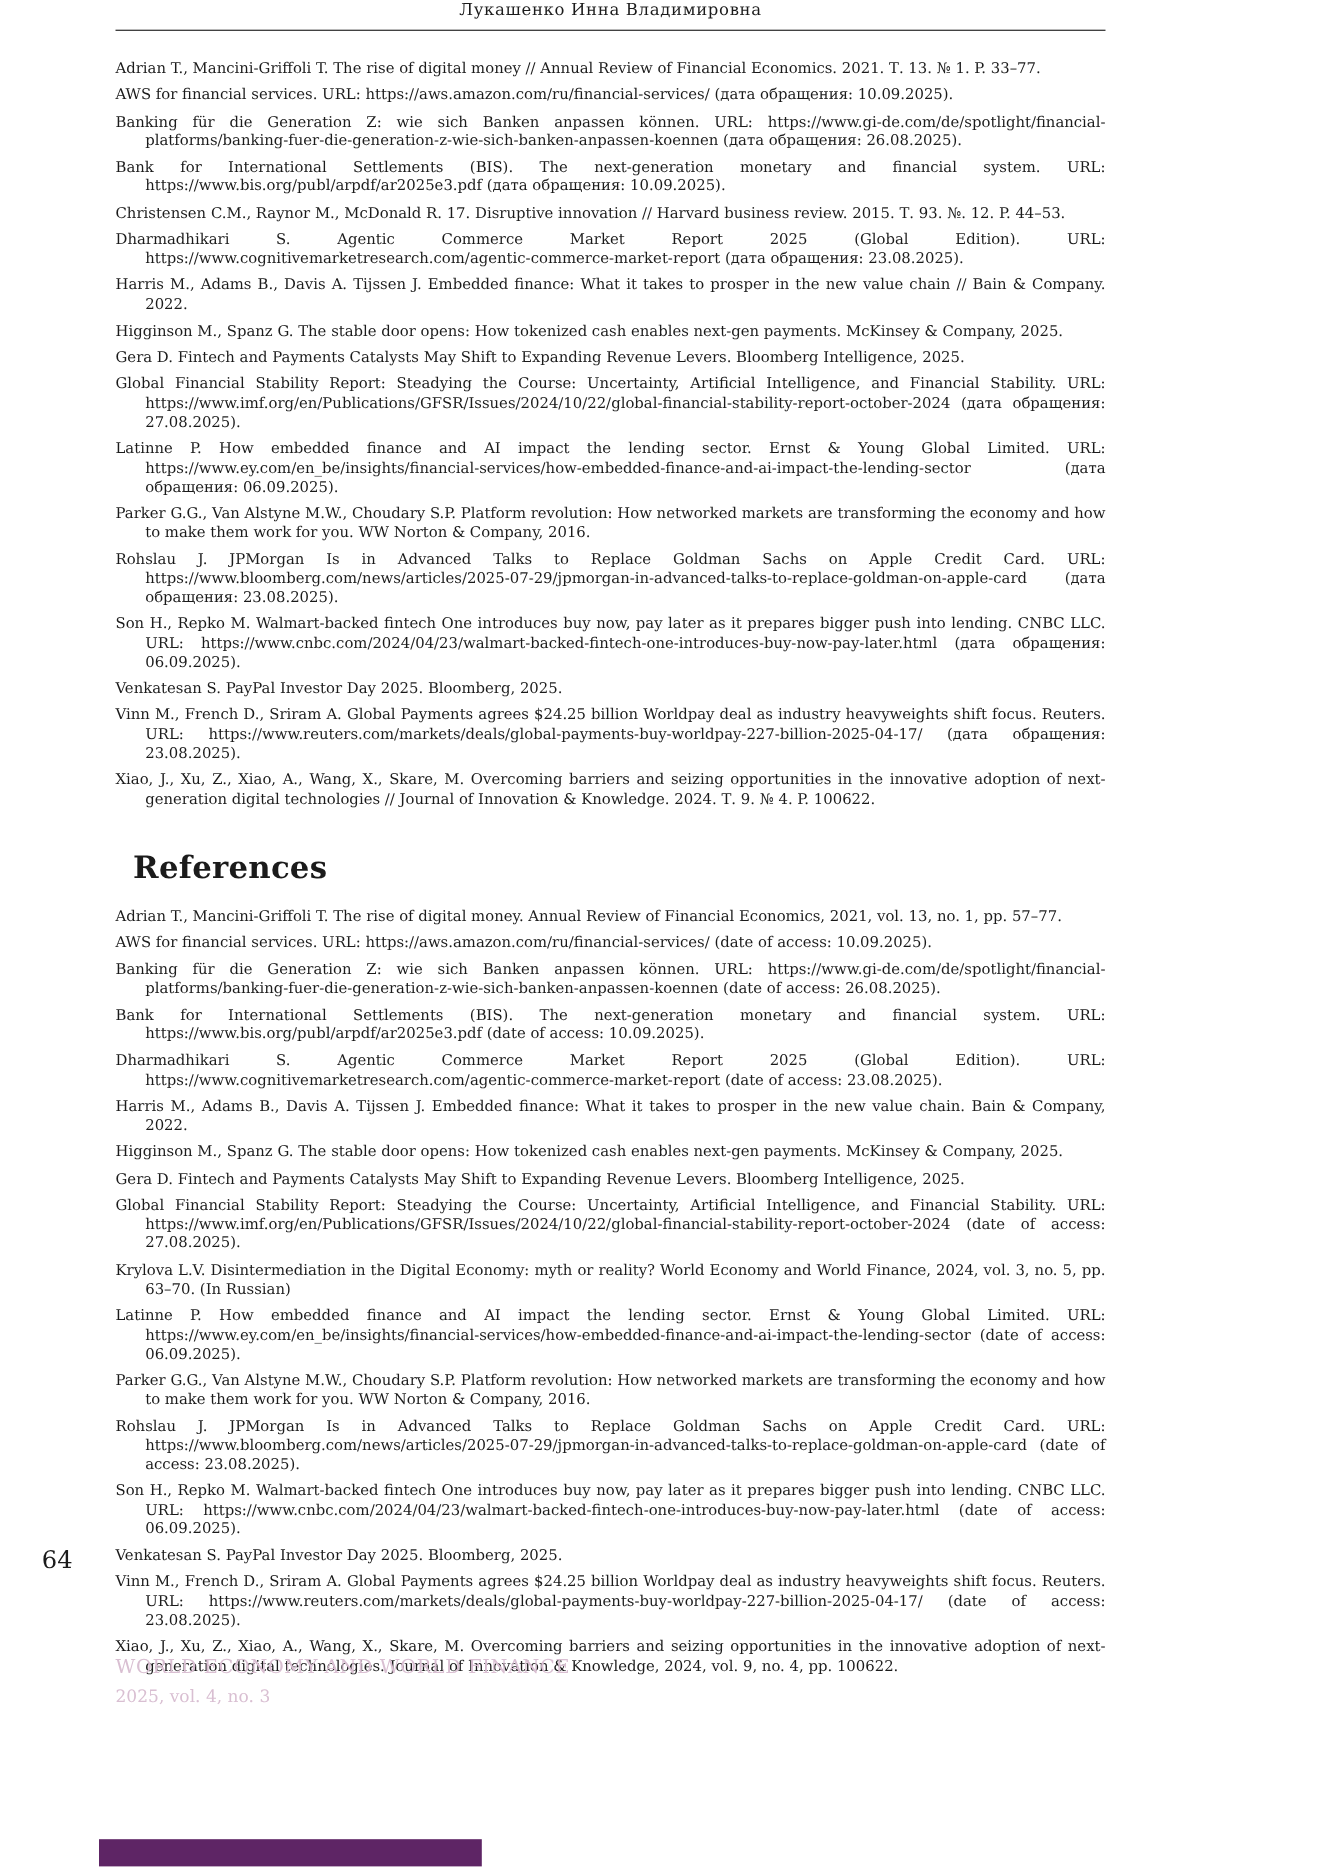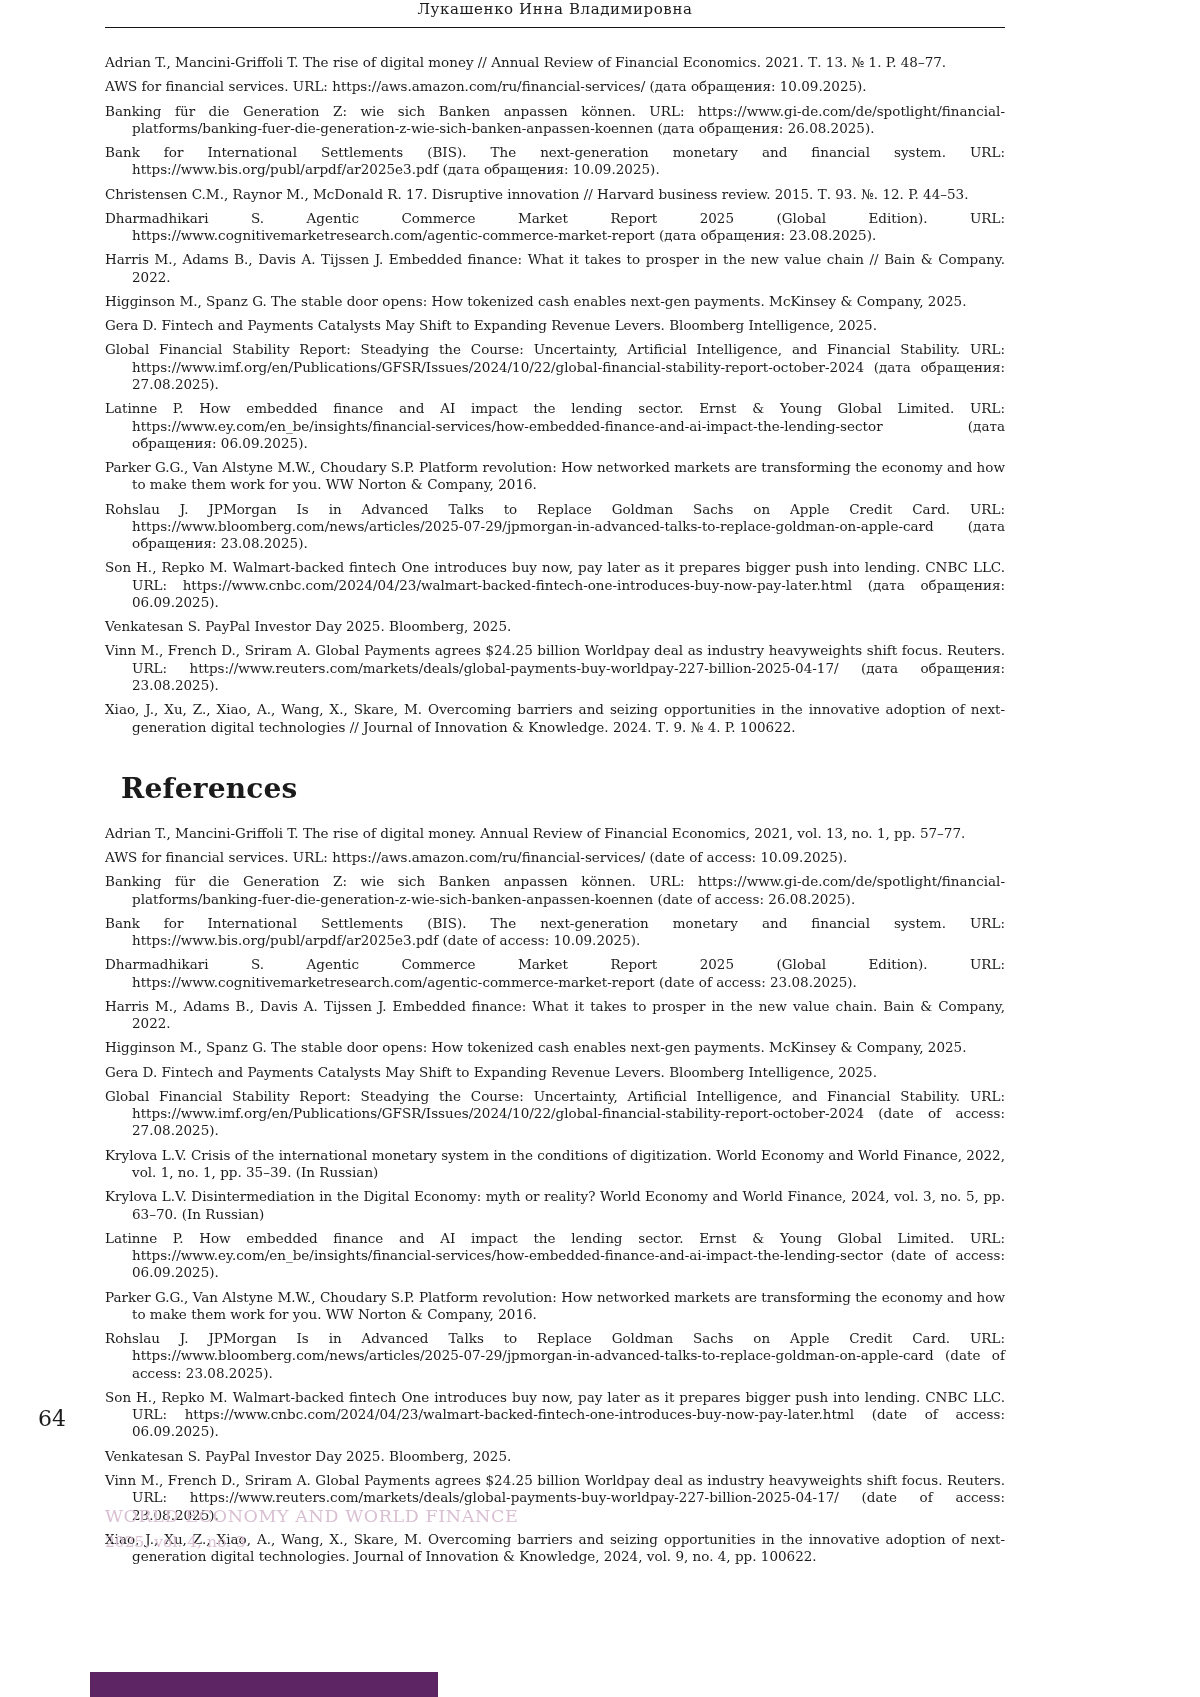--- a/index.html
+++ b/index.html
@@ -83,21 +83,21 @@
 
   <div class="content">
 
     <header class="running-head">
       <div class="running-head-text">Лукашенко Инна Владимировна</div>
       <hr class="head-rule" style="border-top-color: rgb(20, 20, 20);">
     </header>
 
     <section class="bib">
       <div>
-          <p class="ref-item">Adrian T., Mancini-Griffoli T. The rise of digital money // Annual Review of Financial Economics. 2021. Т. 13. № 1. P. 48–77.</p>
+          <p class="ref-item">Adrian T., Mancini-Griffoli T. The rise of digital money // Annual Review of Financial Economics. 2021. Т. 13. № 1. P. 33–77.</p>
           <p class="ref-item">AWS for financial services. URL: https://aws.amazon.com/ru/financial-services/ (дата обращения: 10.09.2025).</p>
           <p class="ref-item">Banking für die Generation Z: wie sich Banken anpassen können. URL: https://www.gi-de.com/de/spotlight/financial-platforms/banking-fuer-die-generation-z-wie-sich-banken-anpassen-koennen (дата обращения: 26.08.2025).</p>
           <p class="ref-item">Bank for International Settlements (BIS). The next-generation monetary and financial system. URL: https://www.bis.org/publ/arpdf/ar2025e3.pdf (дата обращения: 10.09.2025).</p>
           <p class="ref-item">Christensen C.M., Raynor M., McDonald R. 17. Disruptive innovation // Harvard business review. 2015. Т. 93. №. 12. P. 44–53.</p>
           <p class="ref-item">Dharmadhikari S. Agentic Commerce Market Report 2025 (Global Edition). URL: https://www.cognitivemarketresearch.com/agentic-commerce-market-report (дата обращения: 23.08.2025).</p>
           <p class="ref-item">Harris M., Adams B., Davis A. Tijssen J. Embedded finance: What it takes to prosper in the new value chain // Bain &amp; Company. 2022.</p>
           <p class="ref-item">Higginson M., Spanz G. The stable door opens: How tokenized cash enables next-gen payments. McKinsey &amp; Company, 2025.</p>
           <p class="ref-item">Gera D. Fintech and Payments Catalysts May Shift to Expanding Revenue Levers. Bloomberg Intelligence, 2025.</p>
           <p class="ref-item">Global Financial Stability Report: Steadying the Course: Uncertainty, Artificial Intelligence, and Financial Stability. URL: https://www.imf.org/en/Publications/GFSR/Issues/2024/10/22/global-financial-stability-report-october-2024 (дата обращения: 27.08.2025).</p>
           <p class="ref-item">Latinne P. How embedded finance and AI impact the lending sector. Ernst &amp; Young Global Limited. URL: https://www.ey.com/en_be/insights/financial-services/how-embedded-finance-and-ai-impact-the-lending-sector (дата обращения: 06.09.2025).</p>
@@ -116,21 +116,20 @@
       <div>
           <p class="ref-item">Adrian T., Mancini-Griffoli T. The rise of digital money. Annual Review of Financial Economics, 2021, vol. 13, no. 1, pp. 57–77.</p>
           <p class="ref-item">AWS for financial services. URL: https://aws.amazon.com/ru/financial-services/ (date of access: 10.09.2025).</p>
           <p class="ref-item">Banking für die Generation Z: wie sich Banken anpassen können. URL: https://www.gi-de.com/de/spotlight/financial-platforms/banking-fuer-die-generation-z-wie-sich-banken-anpassen-koennen (date of access: 26.08.2025).</p>
           <p class="ref-item">Bank for International Settlements (BIS). The next-generation monetary and financial system. URL: https://www.bis.org/publ/arpdf/ar2025e3.pdf (date of access: 10.09.2025).</p>
           <p class="ref-item">Dharmadhikari S. Agentic Commerce Market Report 2025 (Global Edition). URL: https://www.cognitivemarketresearch.com/agentic-commerce-market-report (date of access: 23.08.2025).</p>
           <p class="ref-item">Harris M., Adams B., Davis A. Tijssen J. Embedded finance: What it takes to prosper in the new value chain. Bain &amp; Company, 2022.</p>
           <p class="ref-item">Higginson M., Spanz G. The stable door opens: How tokenized cash enables next-gen payments. McKinsey &amp; Company, 2025.</p>
           <p class="ref-item">Gera D. Fintech and Payments Catalysts May Shift to Expanding Revenue Levers. Bloomberg Intelligence, 2025.</p>
           <p class="ref-item">Global Financial Stability Report: Steadying the Course: Uncertainty, Artificial Intelligence, and Financial Stability. URL: https://www.imf.org/en/Publications/GFSR/Issues/2024/10/22/global-financial-stability-report-october-2024 (date of access: 27.08.2025).</p>
-          <p class="ref-item">Krylova L.V. Crisis of the international monetary system in the conditions of digitization. World Economy and World Finance, 2022, vol. 1, no. 1, pp. 35–39. (In Russian)</p>
           <p class="ref-item">Krylova L.V. Disintermediation in the Digital Economy: myth or reality? World Economy and World Finance, 2024, vol. 3, no. 5, pp. 63–70. (In Russian)</p>
           <p class="ref-item">Latinne P. How embedded finance and AI impact the lending sector. Ernst &amp; Young Global Limited. URL: https://www.ey.com/en_be/insights/financial-services/how-embedded-finance-and-ai-impact-the-lending-sector (date of access: 06.09.2025).</p>
           <p class="ref-item">Parker G.G., Van Alstyne M.W., Choudary S.P. Platform revolution: How networked markets are transforming the economy and how to make them work for you. WW Norton &amp; Company, 2016.</p>
           <p class="ref-item">Rohslau J. JPMorgan Is in Advanced Talks to Replace Goldman Sachs on Apple Credit Card. URL: https://www.bloomberg.com/news/articles/2025-07-29/jpmorgan-in-advanced-talks-to-replace-goldman-on-apple-card (date of access: 23.08.2025).</p>
           <p class="ref-item">Son H., Repko M. Walmart-backed fintech One introduces buy now, pay later as it prepares bigger push into lending. CNBC LLC. URL: https://www.cnbc.com/2024/04/23/walmart-backed-fintech-one-introduces-buy-now-pay-later.html (date of access: 06.09.2025).</p>
           <p class="ref-item">Venkatesan S. PayPal Investor Day 2025. Bloomberg, 2025.</p>
           <p class="ref-item">Vinn M., French D., Sriram A. Global Payments agrees $24.25 billion Worldpay deal as industry heavyweights shift focus. Reuters. URL: https://www.reuters.com/markets/deals/global-payments-buy-worldpay-227-billion-2025-04-17/ (date of access: 23.08.2025).</p>
           <p class="ref-item">Xiao, J., Xu, Z., Xiao, A., Wang, X., Skare, M. Overcoming barriers and seizing opportunities in the innovative adoption of next-generation digital technologies. Journal of Innovation &amp; Knowledge, 2024, vol. 9, no. 4, pp. 100622.</p>
         </div>
     </section>

